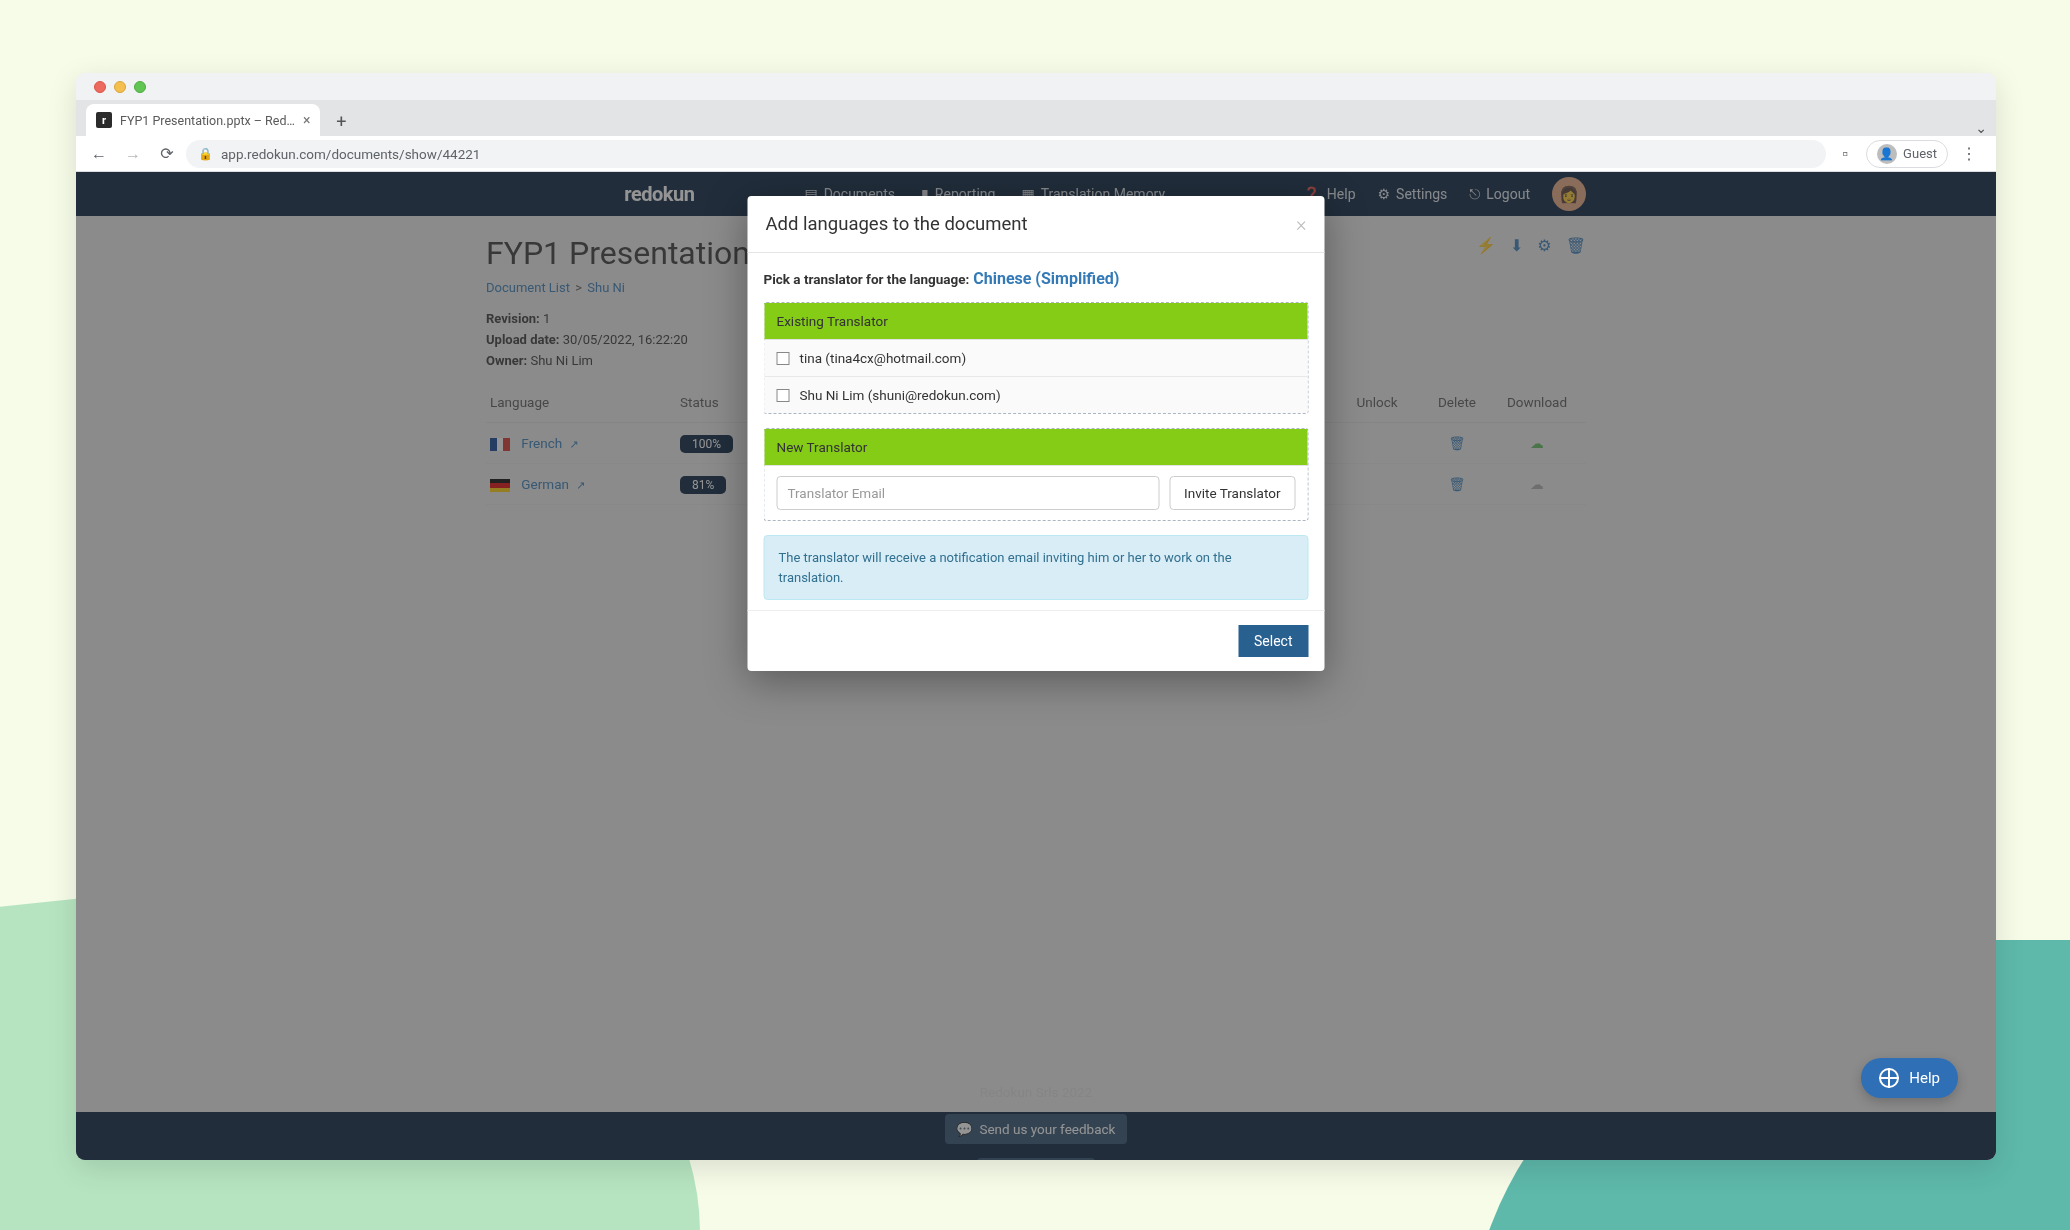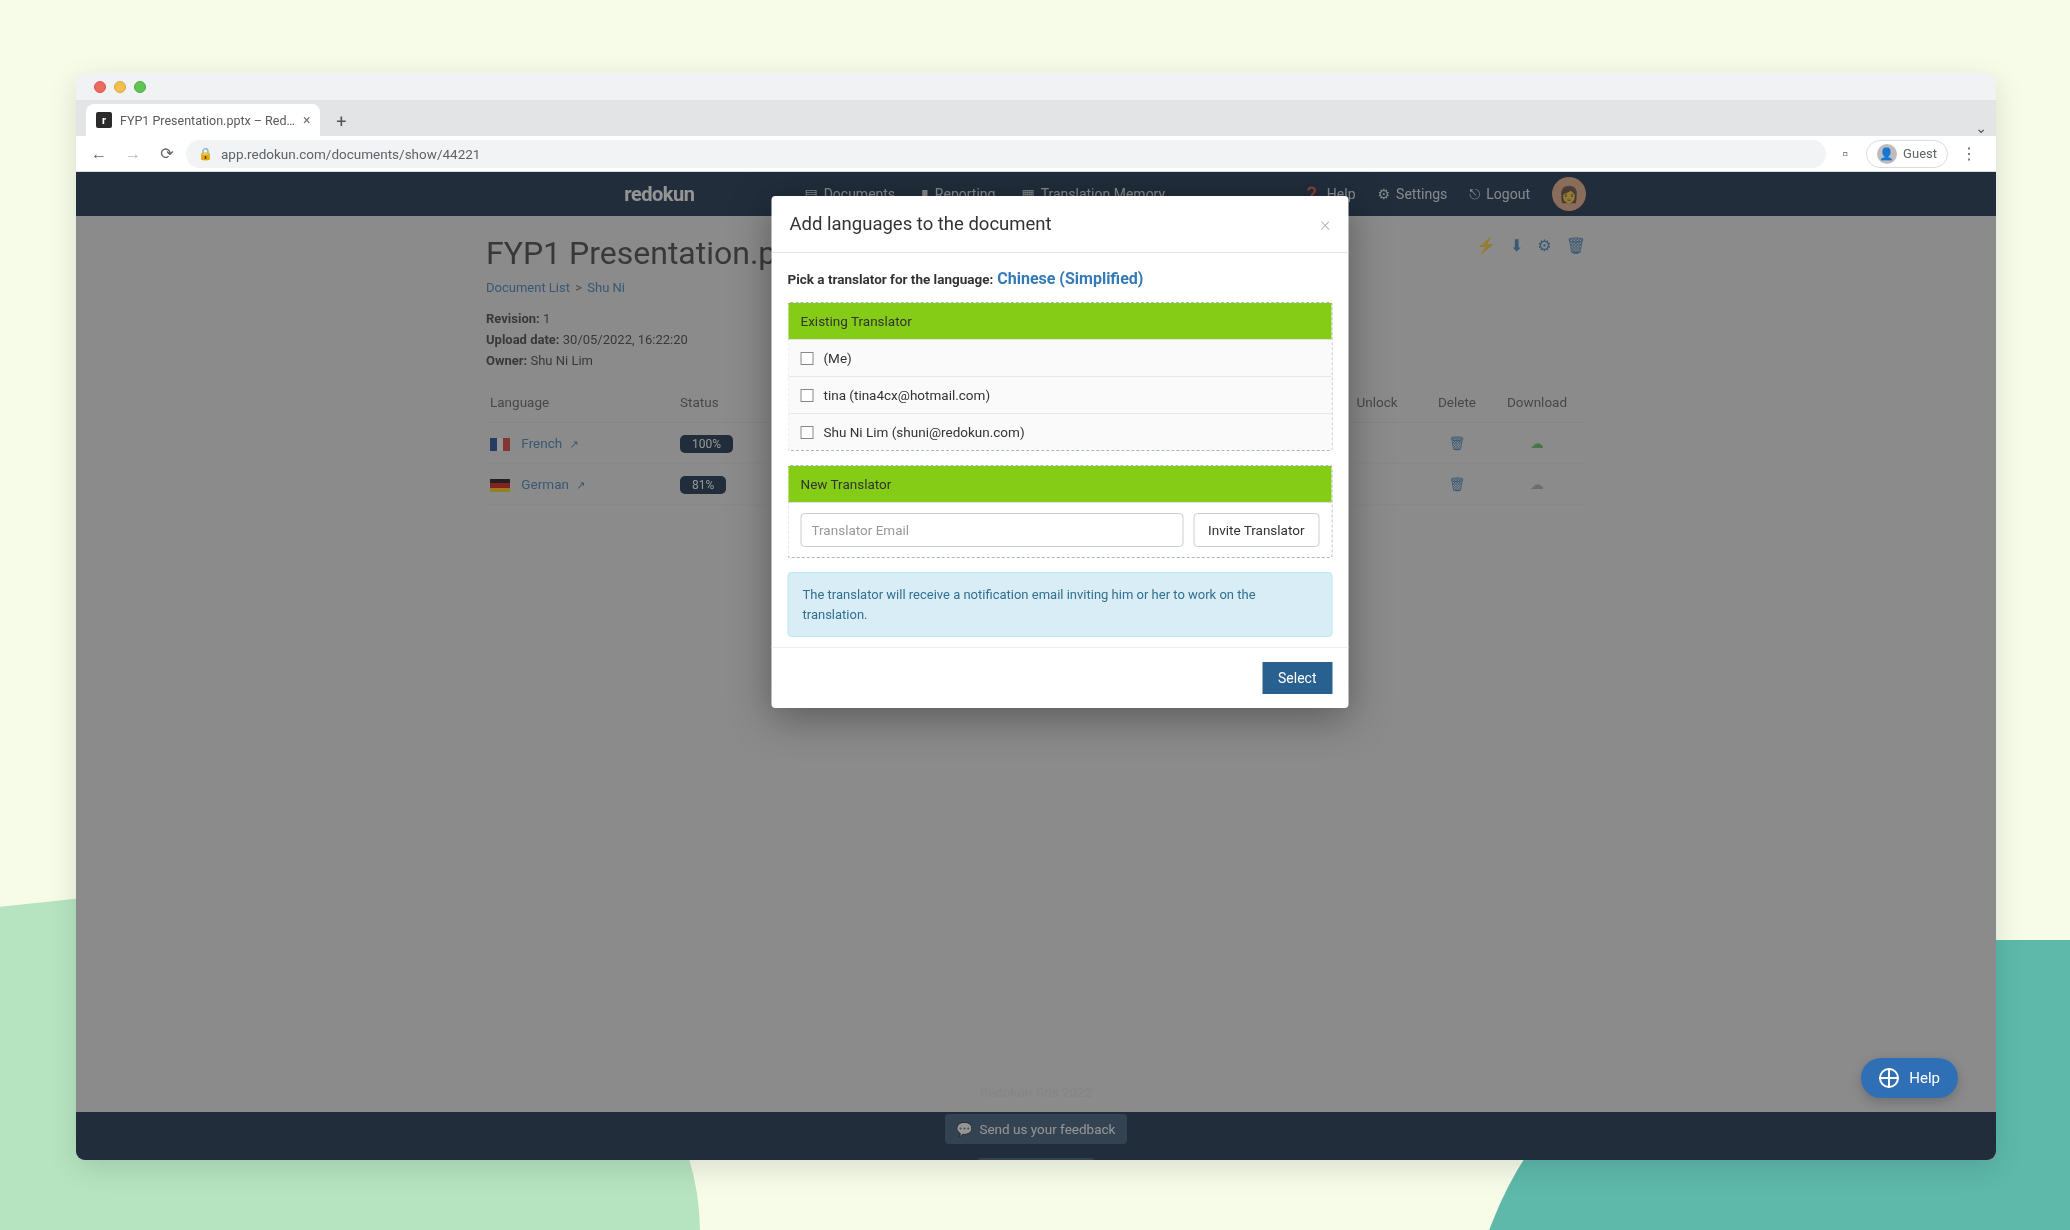--- a/index.html
+++ b/index.html
@@ -170,21 +170,21 @@
   position:absolute; inset:0; background:rgba(60,60,60,0.55); z-index:5;
 }
 
 
 .modal{
   position:absolute;z-index:10;
   left:50%; top:24px; transform:translateX(-50%);
   width:577px;
   background:#fff;border-radius:4px;
   box-shadow:0 10px 40px rgba(0,0,0,0.35);
-  display:flex;flex-direction:column;margin-left:24px;
+  display:flex;flex-direction:column;
 }
 .modal-head{padding:16px 18px;border-bottom:1px solid #e5e5e5;display:flex;align-items:center;}
 .modal-title{font-size:18.5px;color:#333;font-weight:400;}
 .modal-x{margin-left:auto;color:#bbb;font-size:20px;cursor:pointer;font-weight:300;}
 .modal-body{padding:16px 16px 8px 16px;}
 .pick-label{font-size:13.5px;font-weight:700;color:#333;}
 .pick-lang{color:#337ab7;font-weight:700;}
 .dashed-panel{
   margin-top:14px;border:1px dashed #aab6c2;border-radius:3px;
   padding:0;background:#fff;
@@ -393,24 +393,20 @@
         <div>
           <span class="pick-label">Pick a translator for the language:</span>
           <span> </span>
           <a class="pick-lang">Chinese (Simplified)</a>
         </div>
 
         <div class="dashed-panel">
           <div class="panel-title">Existing Translator</div>
           <div class="translator-row">
             <span class="chk"></span>
-            <span>(Me)</span>
-          </div>
-          <div class="translator-row">
-            <span class="chk"></span>
             <span>tina (tina4cx@hotmail.com)</span>
           </div>
           <div class="translator-row">
             <span class="chk"></span>
             <span>Shu Ni Lim (shuni@redokun.com)</span>
           </div>
         </div>
 
         <div class="dashed-panel" style="margin-top:14px;">
           <div class="panel-title">New Translator</div>

